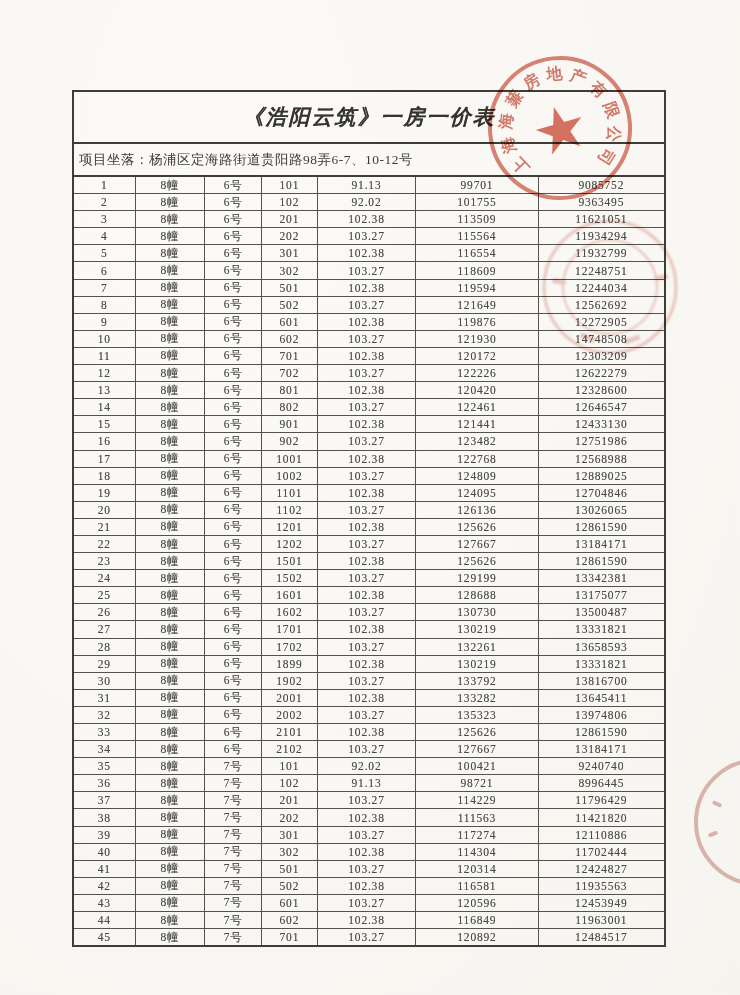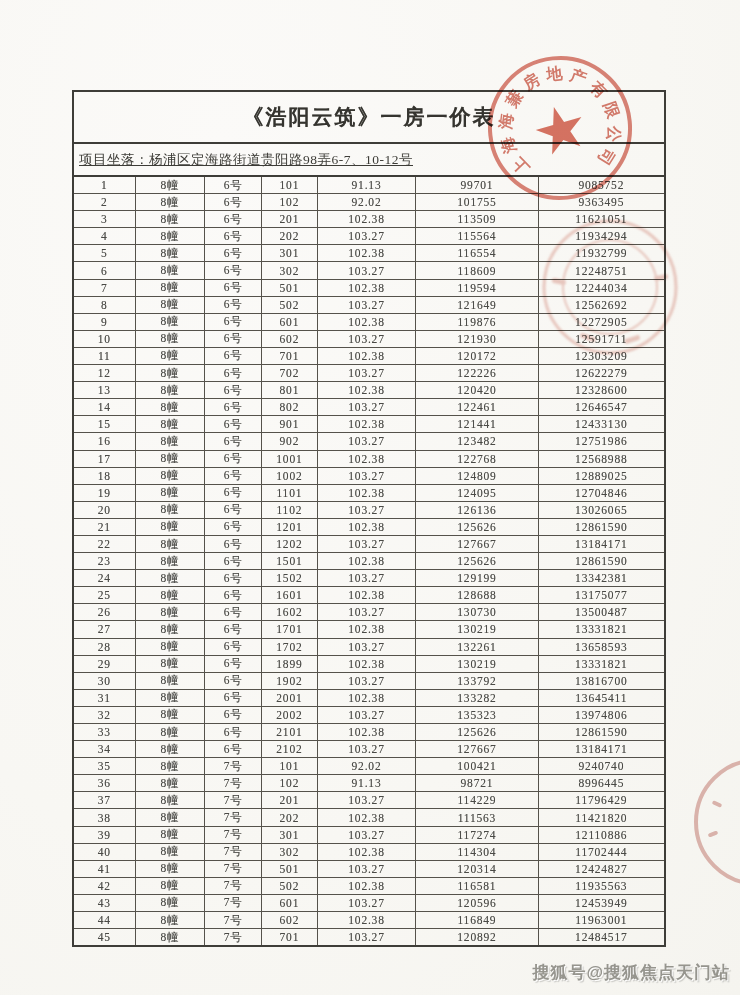--- a/index.html
+++ b/index.html
@@ -17,25 +17,26 @@
     position:absolute;left:72px;top:90px;width:594px;height:857px;
     border:2px solid #3e3d38;box-sizing:border-box;
     display:flex;flex-direction:column;
     color:#4a4a46;
   }
   .title-row{
     height:50px;flex:0 0 auto;border-bottom:2px solid #3e3d38;
     display:flex;align-items:center;justify-content:center;
     font-size:21px;font-weight:bold;letter-spacing:2px;color:#35342f;
     text-shadow:0 0 .6px rgba(60,60,55,.5);
+    font-style:italic;
   }
   .location-row{
     height:31px;flex:0 0 auto;border-bottom:2px solid #3e3d38;
     display:flex;align-items:center;padding-left:5px;
-    font-size:13.5px;color:#3d3c37;letter-spacing:.5px;text-decoration:underline;
+    font-size:13.5px;color:#3d3c37;letter-spacing:.5px;
   }
   .grid-row{
     display:grid;grid-template-columns:62fr 70fr 57fr 56fr 99fr 123fr 126fr;
   }
   .header-row{
     height:23px;flex:0 0 auto;border-bottom:1.5px solid #4a4842;
     font-size:13px;color:#3a3934;
   }
   .rows{flex:1 1 auto;display:flex;flex-direction:column;}
   .data-row{flex:1 1 auto;border-bottom:1px solid #55524b;font-size:11.5px;}
@@ -163,21 +164,21 @@
       <div class="cell">12272905</div>
     </div>
 
     <div class="grid-row data-row">
       <div class="cell">10</div>
       <div class="cell">8幢</div>
       <div class="cell">6号</div>
       <div class="cell">602</div>
       <div class="cell">103.27</div>
       <div class="cell">121930</div>
-      <div class="cell">12591711</div>
+      <div class="cell">14748508</div>
     </div>
 
     <div class="grid-row data-row">
       <div class="cell">11</div>
       <div class="cell">8幢</div>
       <div class="cell">6号</div>
       <div class="cell">701</div>
       <div class="cell">102.38</div>
       <div class="cell">120172</div>
       <div class="cell">12303209</div>
@@ -553,15 +554,14 @@
     <rect x="40" y="118" width="16" height="5" rx="2" fill="#dc9a8e" transform="rotate(20 48 120)"></rect>
     <rect x="84" y="120" width="16" height="5" rx="2" fill="#dc9a8e" transform="rotate(-18 92 122)"></rect>
   </svg>
 
   <svg id="edge-seal" class="stamp" viewBox="0 0 136 136">
     <circle cx="68" cy="68" r="62" fill="none" stroke="#c98078" stroke-width="4"></circle>
     <rect x="22" y="48" width="10" height="4" rx="2" fill="#c98078" transform="rotate(25 27 50)"></rect>
     <rect x="18" y="78" width="10" height="4" rx="2" fill="#c98078" transform="rotate(-20 23 80)"></rect>
   </svg>
 
-  <div class="watermark">搜狐号@搜狐焦点天门站</div>
 
 </div>
 
 </body></html>

